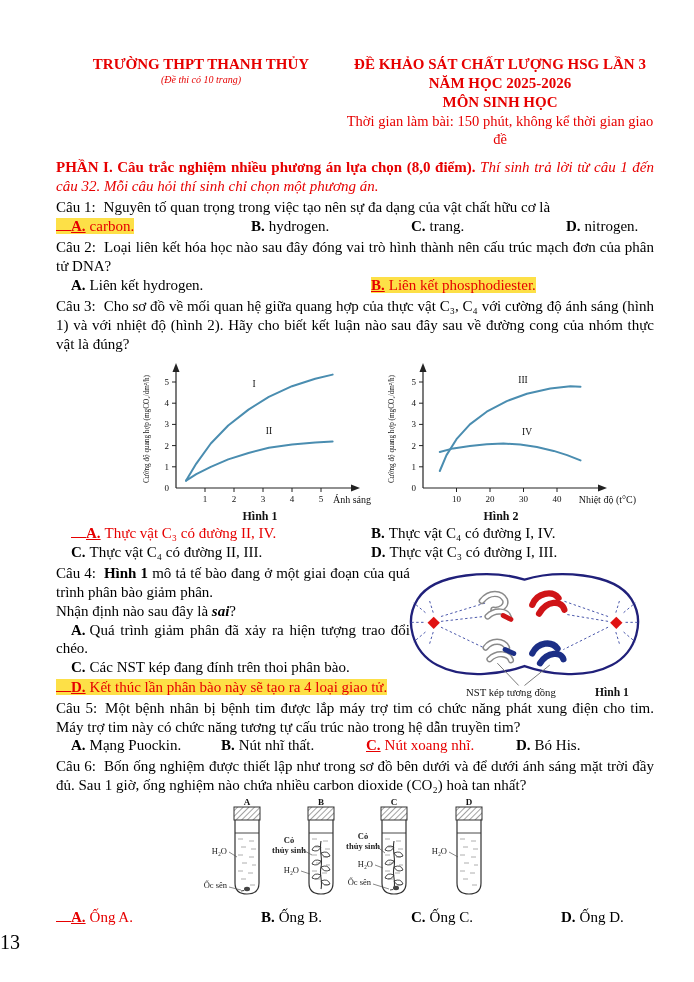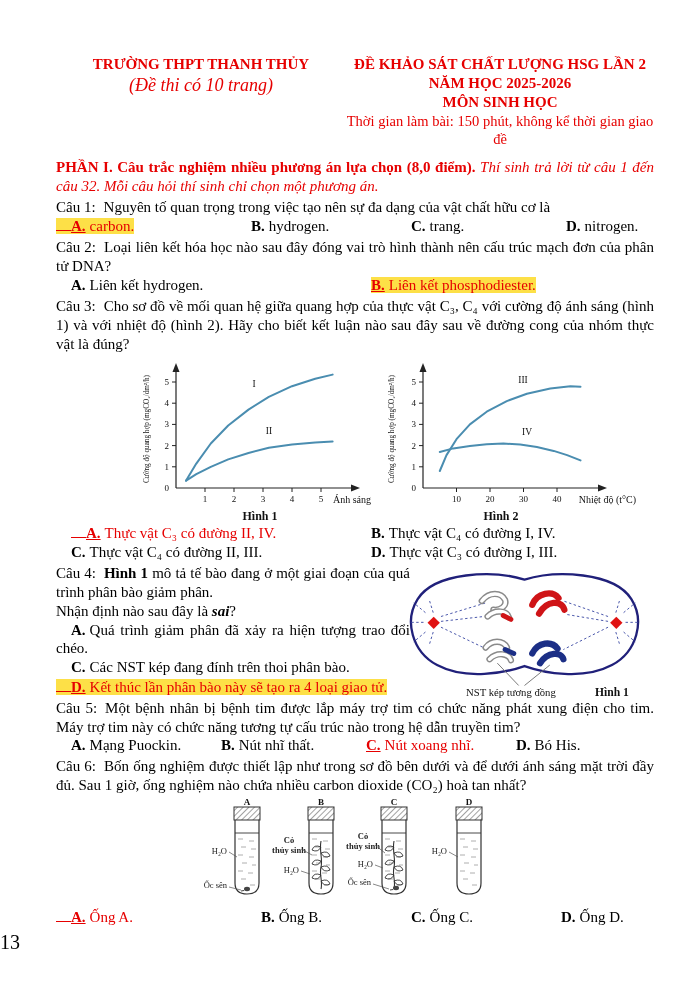--- a/index.html
+++ b/index.html
@@ -40,24 +40,24 @@
   svg text{font-family:"Liberation Serif","DejaVu Serif",serif;}
 </style>
 </head>
 <body>
 
 <div class="page">
 
   <div class="hdr">
     <div class="hdr-left">
       <span class="line red b">TRƯỜNG THPT THANH THỦY</span>
-      <span class="line red it" style="font-size:18px">(Đề thi có 10 trang)</span>
+      <span class="line red it" style="font-size:10px">(Đề thi có 10 trang)</span>
     </div>
     <div class="hdr-right">
-      <span class="line red b">ĐỀ KHẢO SÁT CHẤT LƯỢNG HSG LẦN 2</span>
+      <span class="line red b">ĐỀ KHẢO SÁT CHẤT LƯỢNG HSG LẦN 3</span>
       <span class="line red b">NĂM HỌC 2025-2026</span>
       <span class="line red b">MÔN SINH HỌC</span>
       <span class="line red" style="font-size:14.5px">Thời gian làm bài: 150 phút, không kể thời gian giao đề</span>
     </div>
   </div>
 
   <p class="just">
     <span class="red b">PHẦN I. Câu trắc nghiệm nhiều phương án lựa chọn (8,0 điểm).</span>
     <span class="red it">Thí sinh trả lời từ câu 1 đến câu 32. Mỗi câu hỏi thí sinh chỉ chọn một phương án.</span>
   </p>

